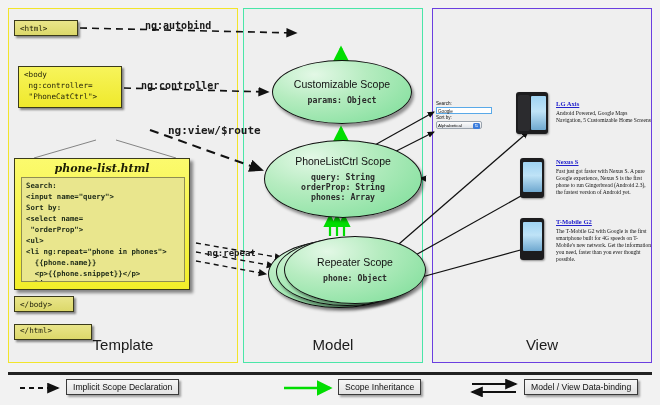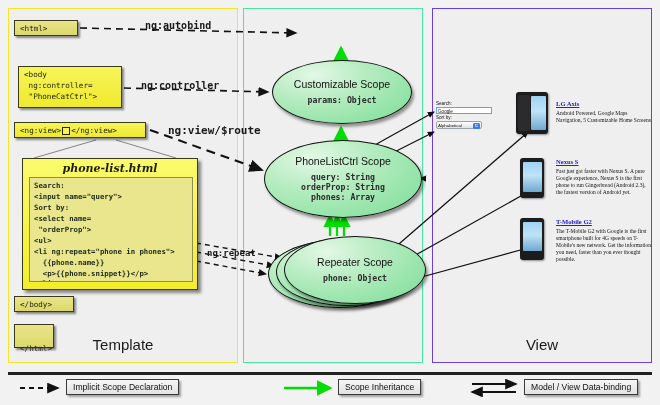--- a/index.html
+++ b/index.html
@@ -18,27 +18,27 @@
         font-family:"DejaVu Sans Mono",monospace;font-weight:normal;font-size:7.6px;
         color:#23230c;line-height:1.42;padding:3px 5px;white-space:pre;
         box-shadow:2px 2px 2px rgba(0,0,0,.45);}
   .tbox.dim{background:linear-gradient(180deg,#e9e58a 0%,#dcd86a 100%);}
   .tbox.bright{background:linear-gradient(180deg,#f7f45b 0%,#efe92c 100%);}
 
   #html-open {left:14px; top:20px;  width:64px;  height:16px; padding-top:3px;}
   #body-open {left:18px; top:66px;  width:104px; height:42px;}
   #ngview-tag{left:14px; top:122px; width:132px; height:16px; padding-top:3px;}
   #body-close{left:14px; top:296px; width:60px;  height:16px; padding-top:3px;}
-  #html-close{left:14px; top:324px; width:40px;  height:16px; padding-top:19px;}
+  #html-close{left:14px; top:324px; width:78px;  height:16px; padding-top:1px;}
 
   .ngview-sq{display:inline-block;width:6px;height:6px;border:1.2px solid #23230c;
              background:#f7f45b;vertical-align:middle;margin:0 1px;}
 
   
-  #note{position:absolute;left:22px;top:158px;width:176px;height:132px;box-sizing:border-box;
+  #note{position:absolute;left:14px;top:158px;width:176px;height:132px;box-sizing:border-box;
         background:linear-gradient(180deg,#fbfa6d 0%,#f2ee2a 100%);
         border:1.4px solid #3b3b1a;box-shadow:3px 3px 3px rgba(0,0,0,.45);}
   #note-title{text-align:center;font-family:"DejaVu Serif",serif;font-style:italic;font-weight:bold;
               font-size:11px;color:#1d1d05;padding:3px 0 2px;}
   #note-code{margin:0 4px 0 6px;padding:3px 4px;background:#e9e68d;border:1px solid #8f8d52;
              font-family:"DejaVu Sans Mono",monospace;font-size:7.3px;font-weight:bold;
              color:#1d2a18;line-height:1.5;white-space:pre;height:97px;overflow:hidden;}
 
   
   .scope{position:absolute;border-radius:50%;border:1.6px solid #111;
@@ -95,20 +95,21 @@
 </head>
 <body>
 
 <div id="stage">
 
   <div class="col col-template"></div>
   <div class="col col-model"></div>
   <div class="col col-view"></div>
 
   <div class="col-label" style="left:8px;top:336px;width:230px;">Template</div>
+  <div class="col-label" style="left:243px;top:336px;width:180px;">Model</div>
   <div class="col-label" style="left:432px;top:336px;width:220px;">View</div>
 
   <svg viewBox="0 0 660 405">
     <defs>
       <marker id="ah-dark" markerWidth="7" markerHeight="7" refX="6" refY="3" orient="auto">
         <path d="M0,0 L7,3 L0,6 z" fill="#111"></path>
       </marker>
       <marker id="ah-dark-s" markerWidth="6" markerHeight="6" refX="5.2" refY="2.6" orient="auto">
         <path d="M0,0 L6,2.6 L0,5.2 z" fill="#111"></path>
       </marker>
@@ -148,21 +149,20 @@
     <line x1="284" y1="388" x2="330" y2="388" stroke="#00dd00" stroke-width="2.6" marker-end="url(#ah-green)"></line>
     <line x1="472" y1="384" x2="516" y2="384" stroke="#111" stroke-width="1.8" marker-end="url(#ah-dark)"></line>
     <line x1="516" y1="392" x2="472" y2="392" stroke="#111" stroke-width="1.8" marker-end="url(#ah-dark)"></line>
   </svg>
 
   <div class="tbox dim" id="html-open">&lt;html&gt;</div>
   <div class="tbox bright" id="body-open">&lt;body
  ng:controller=
  "PhoneCatCtrl"&gt;</div>
 
-  <div class="tbox bright" id="ngview-tag"><span>&lt;ng:view&gt;</span><span class="ngview-sq"></span><span>&lt;/ng:view&gt;</span></div>
 
   <div id="note">
     <div id="note-title">phone-list.html</div>
     <div id="note-code">Search:
 &lt;input name="query"&gt;
 Sort by:
 &lt;select name=
  "orderProp"&gt;
 &lt;ul&gt;
 &lt;li ng:repeat="phone in phones"&gt;

